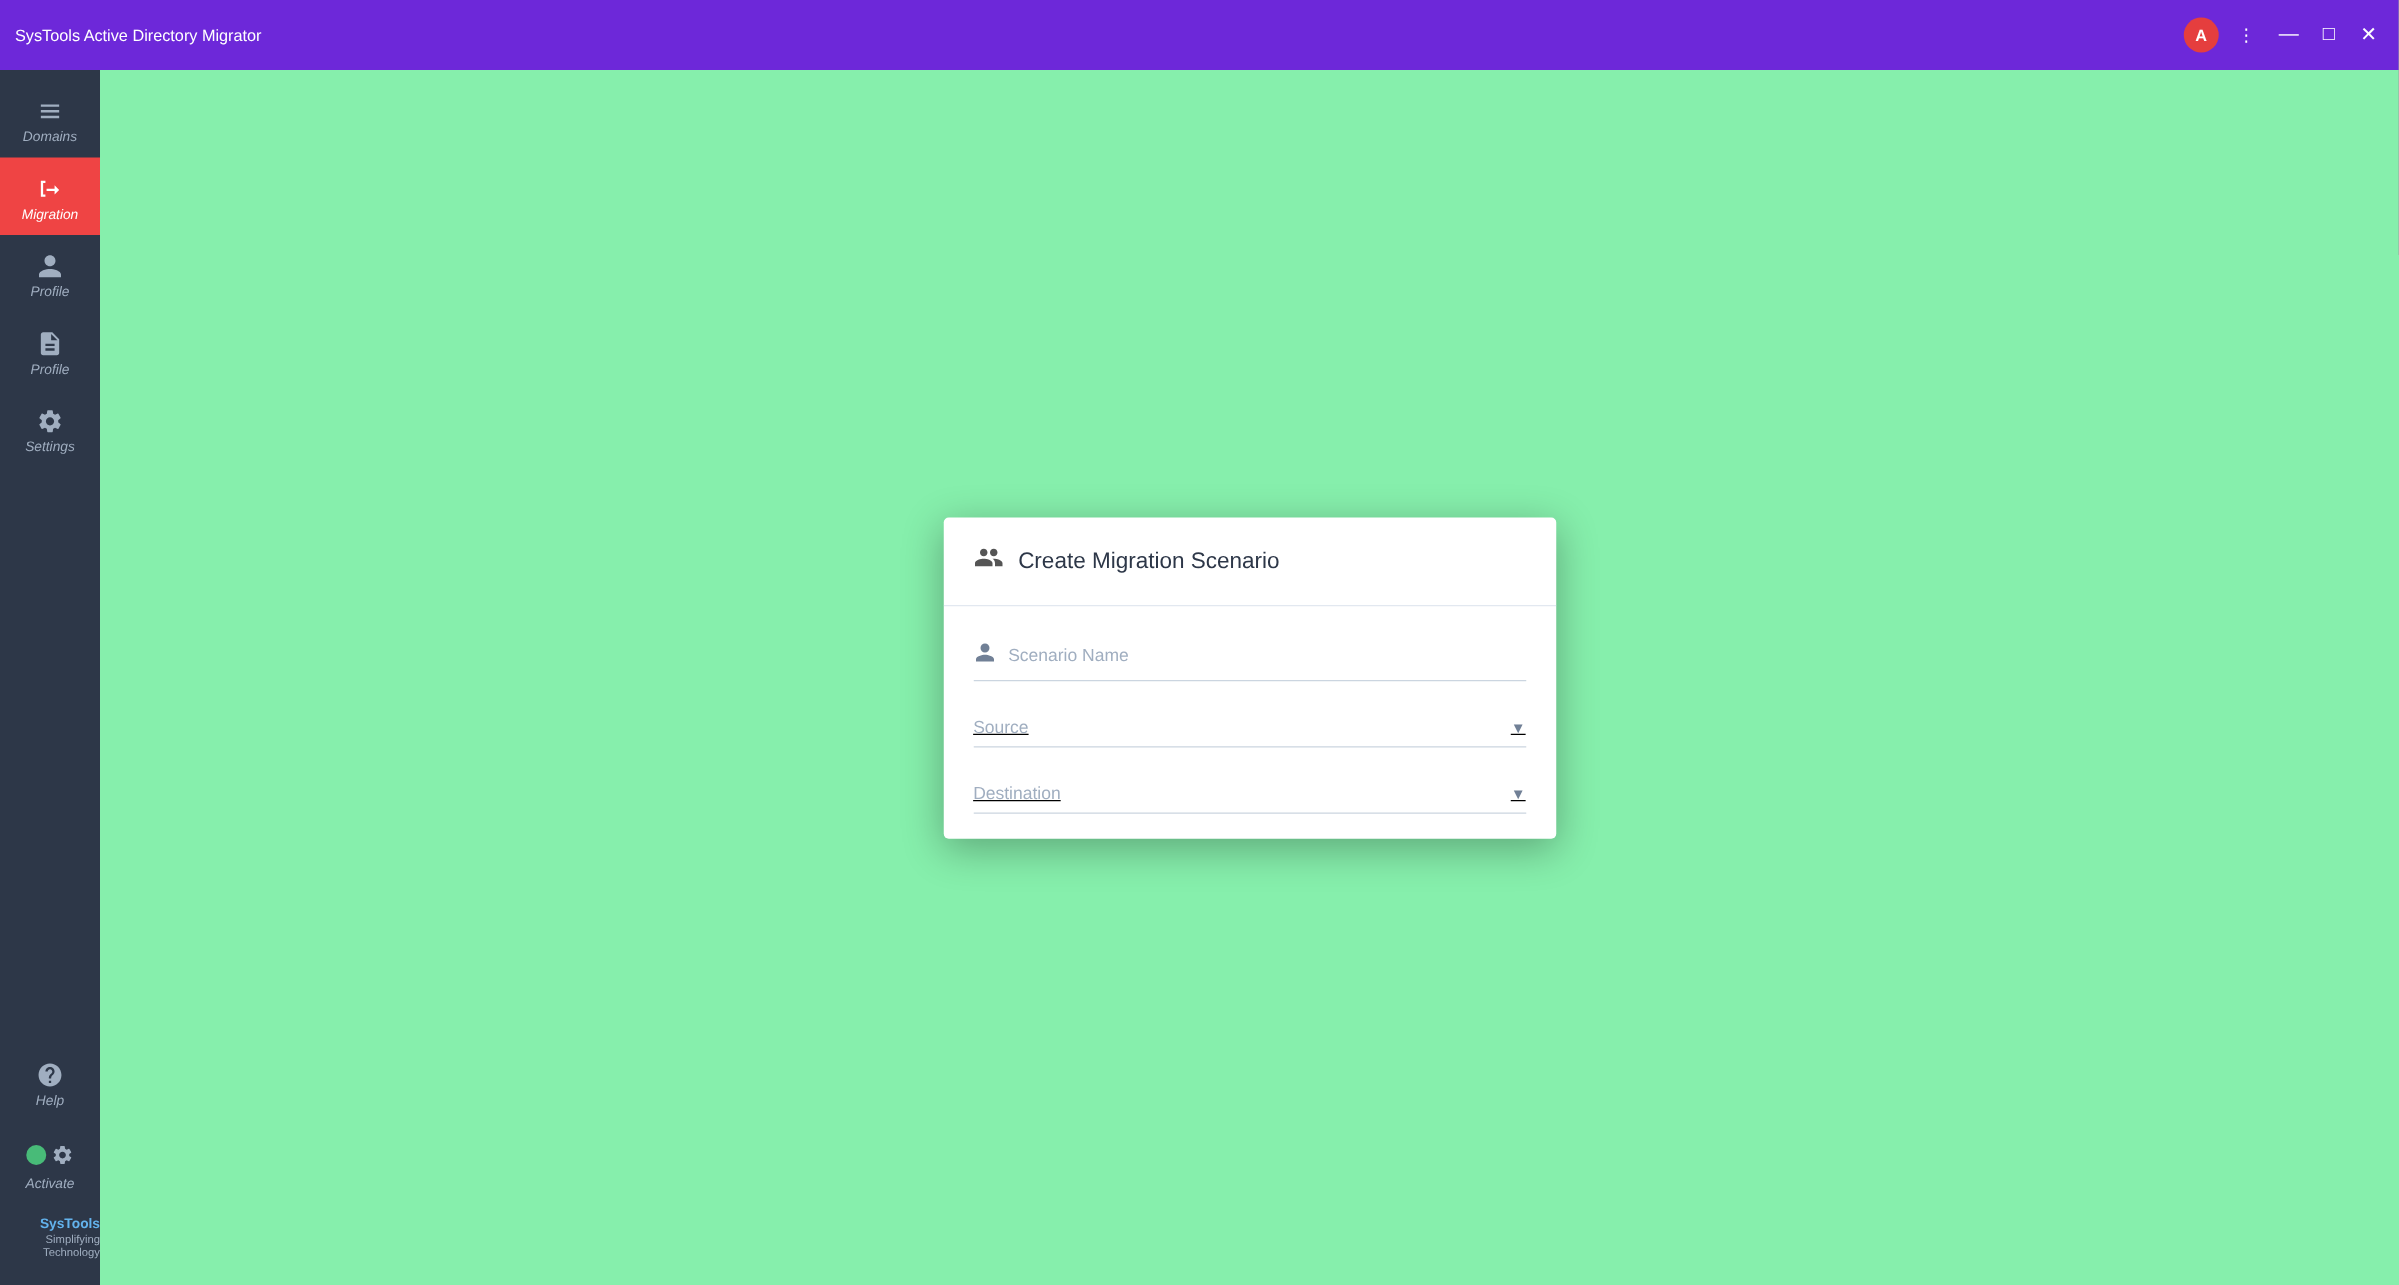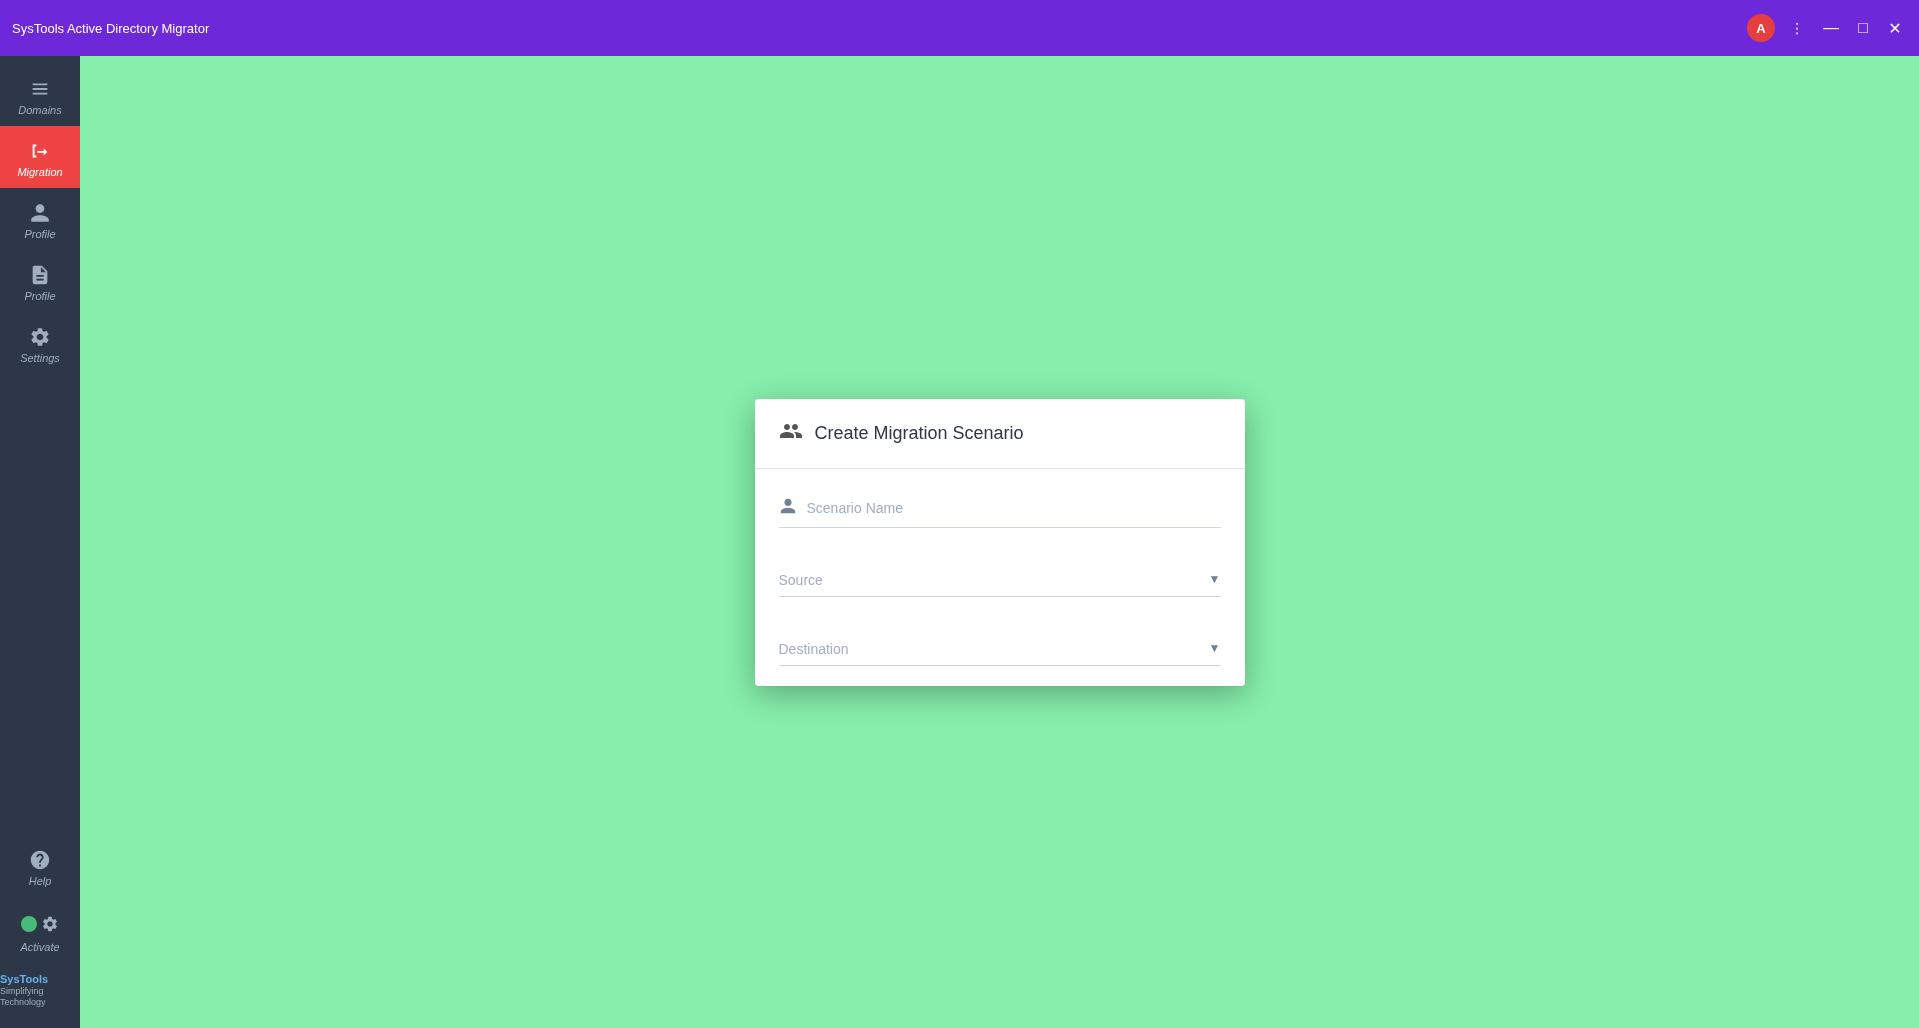--- a/index.html
+++ b/index.html
@@ -160,21 +160,21 @@
     }
     .dialog-title {
       font-size: 18px;
       font-weight: 500;
       color: #2d3748;
     }
     .dialog-body {
       padding: 28px 24px 20px;
       display: flex;
       flex-direction: column;
-      gap: 44px;
+      gap: 28px;
     }
 
     
     .form-field {
       position: relative;
       display: flex;
       align-items: center;
       border-bottom: 1px solid #cbd5e0;
       padding-bottom: 8px;
     }
@@ -192,24 +192,25 @@
       color: #2d3748;
       background: transparent;
     }
     .form-field input::placeholder {
       color: #a0aec0;
     }
 
     .form-select {
       position: relative;
       display: flex;
-      align-items: flex-start;
+      align-items: flex-end;
       border-bottom: 1px solid #cbd5e0;
       padding-bottom: 8px;
       cursor: pointer;
+      text-decoration: underline;
     }
     .form-select-label {
       flex: 1;
       font-size: 14px;
       color: #a0aec0;
     }
     .form-select-arrow {
       color: #718096;
       font-size: 12px;
     }
@@ -252,21 +253,21 @@
     }
     .activate-green-dot {
       width: 16px;
       height: 16px;
       background: #48bb78;
       border-radius: 50%;
     }
 
     .systools-logo {
       padding: 10px 0 4px;
-      text-align: left;
+      text-align: right;
     }
     .systools-logo span {
       font-size: 9px;
       color: #a0aec0;
       line-height: 1.2;
       display: block;
     }
     .systools-logo .brand {
       font-size: 11px;
       font-weight: bold;

